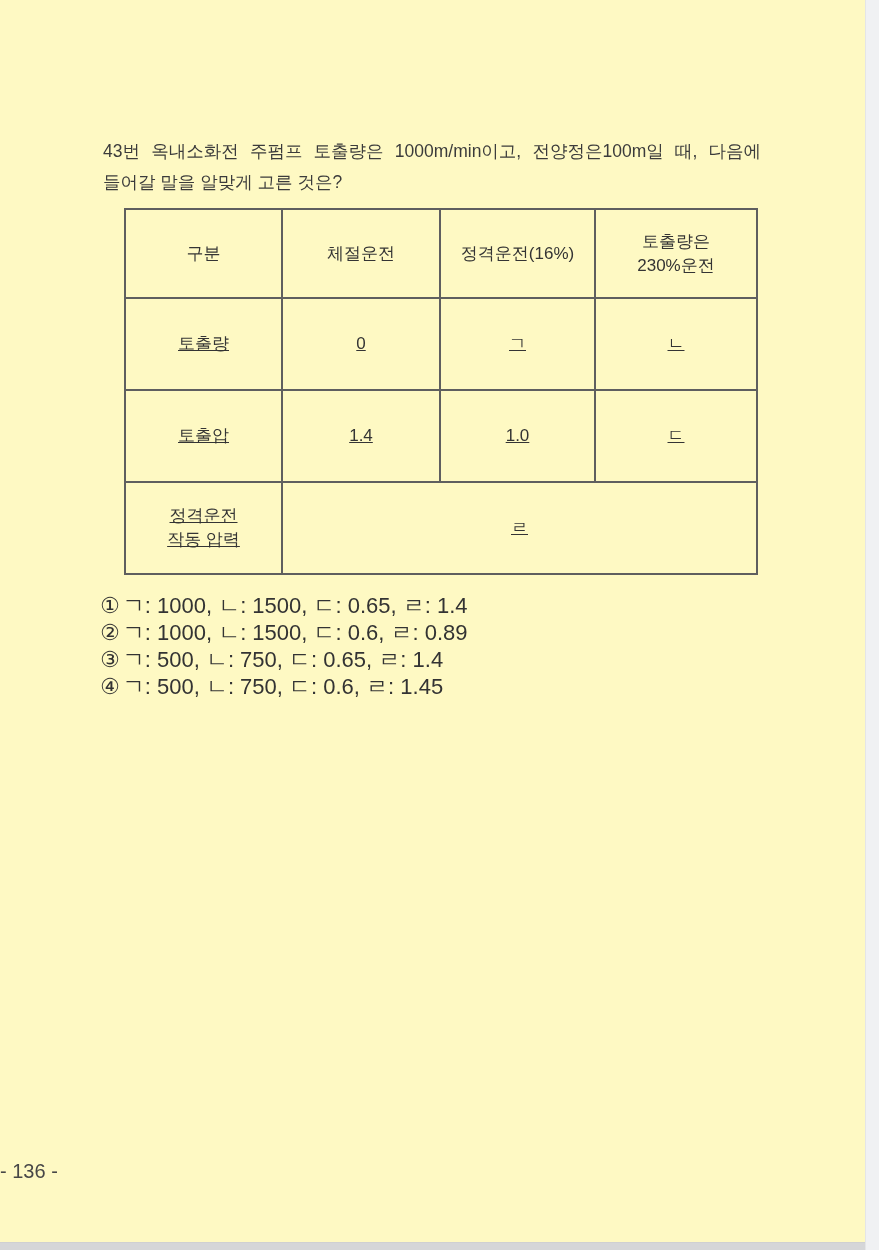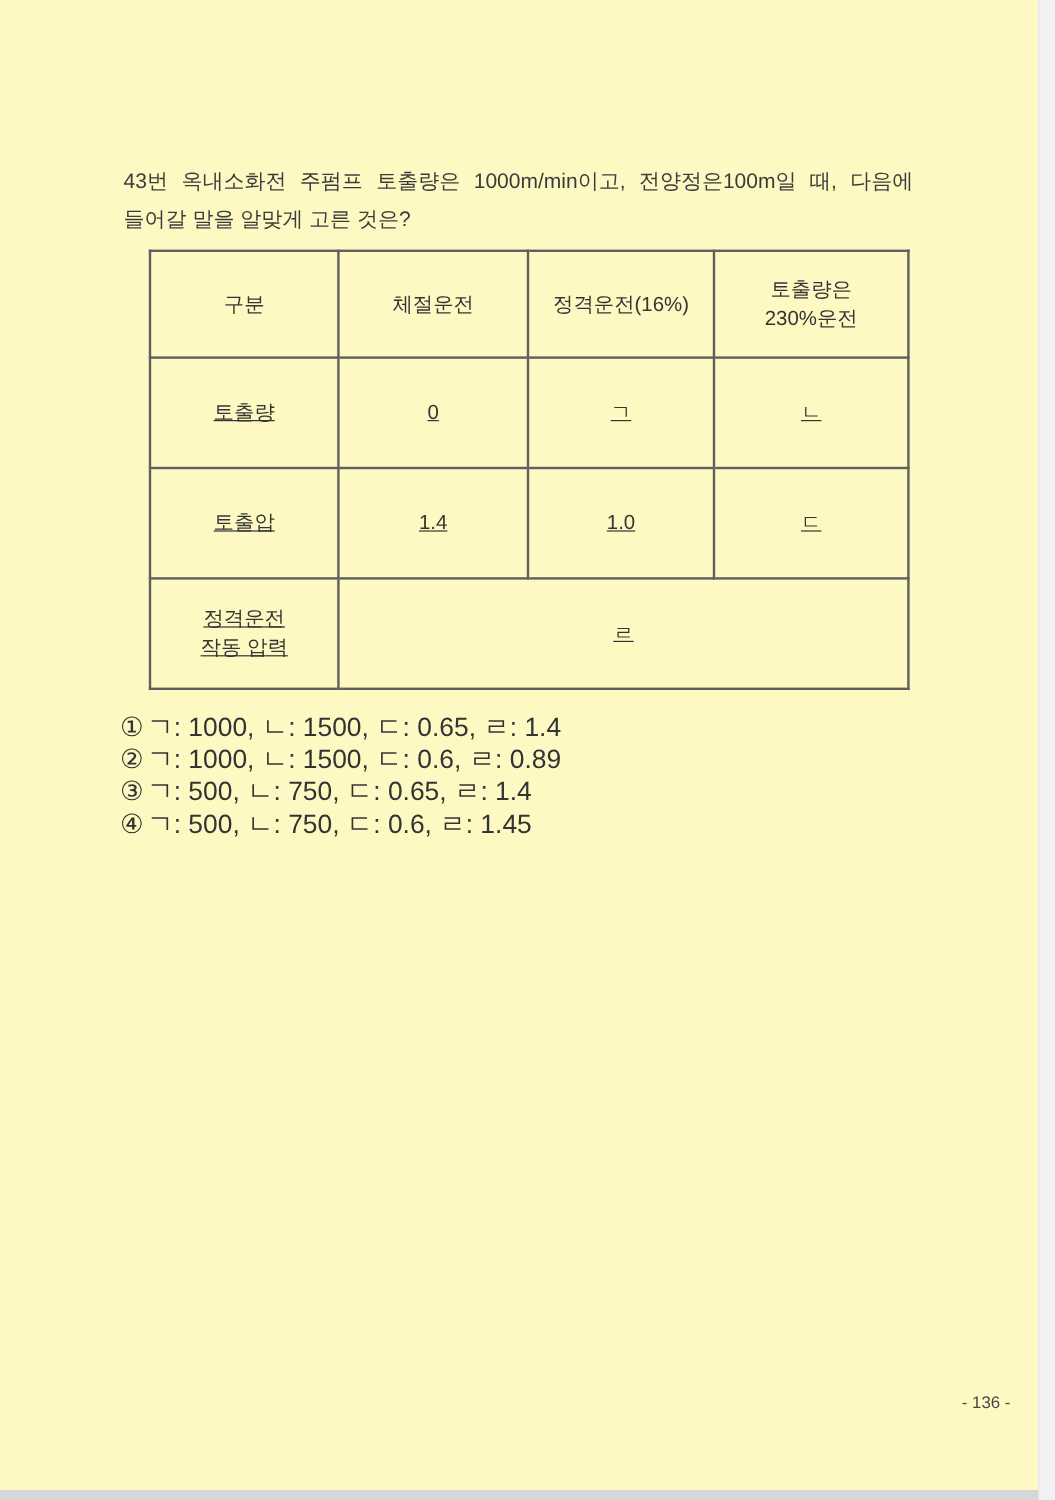--- a/index.html
+++ b/index.html
@@ -66,22 +66,22 @@
     white-space: nowrap;
   }
   .option .marker {
     margin-right: 3px;
   }
   .footer {
     position: absolute;
     left: 0;
     top: 1160px;
     width: 842px;
-    text-align: right;
-    font-size: 14px;
+    text-align: left;
+    font-size: 20px;
     color: #474747;
   }
   .scroll-strip {
     position: absolute;
     top: 0;
     right: 0;
     width: 13px;
     height: 1250px;
     background: #f0f1f3;
     border-left: 1px solid #e4e5e7;

